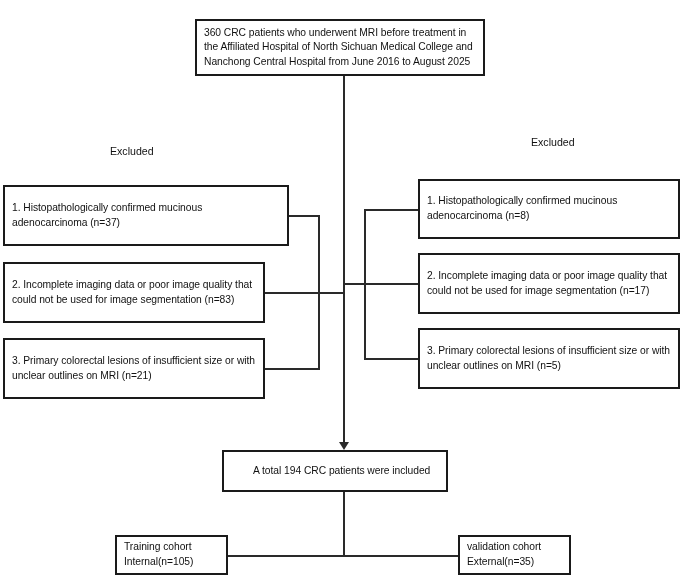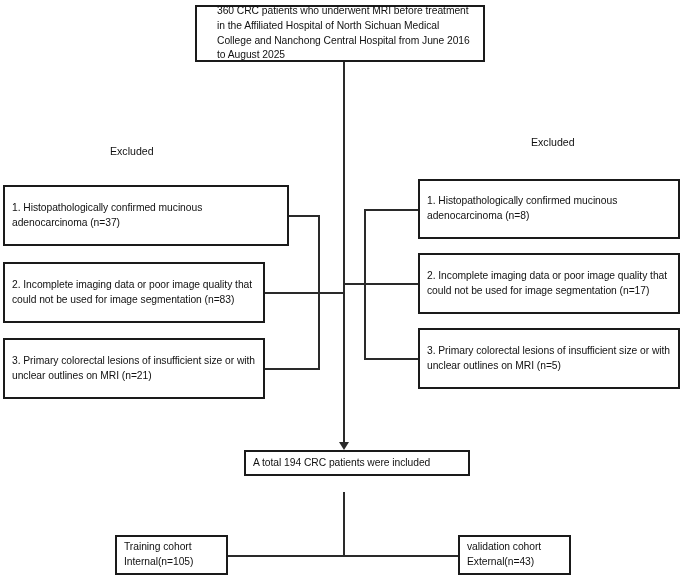--- a/index.html
+++ b/index.html
@@ -65,21 +65,21 @@
     border-right: 5px solid transparent;
     border-top: 8px solid #2a2a2a;
     z-index: 2;
   }
 </style>
 </head>
 <body>
 
 <div id="canvas">
 
-  <div class="box" style="left:195px; top:5px; width:290px; height:57px;padding-left:13px;">
+  <div class="box" style="left:195px; top:19px; width:290px; height:57px;">
     <span class="txt">360 CRC patients who underwent MRI before treatment  in the Affiliated Hospital of North Sichuan Medical College and Nanchong Central Hospital from June 2016 to August 2025</span>
   </div>
 
   <div class="vline" style="left:343px; top:62px; height:386px;"></div>
   <div class="arrowhead" style="left:339px; top:442px;"></div>
 
   <div class="label" style="left:110px; top:145px;">Excluded</div>
 
   <div class="box" style="left:3px; top:185px; width:286px; height:61px;">
     <span class="txt">1. Histopathologically confirmed mucinous adenocarcinoma (n=37)</span>
@@ -112,31 +112,31 @@
   <div class="box" style="left:418px; top:328px; width:262px; height:61px;">
     <span class="txt"> 3. Primary colorectal lesions of insufficient size or with unclear outlines on MRI (n=5)</span>
   </div>
 
   <div class="hline" style="left:364px; top:209px; width:55px;"></div>
   <div class="hline" style="left:364px; top:283px; width:55px;"></div>
   <div class="hline" style="left:364px; top:358px; width:55px;"></div>
   <div class="vline" style="left:364px; top:209px; height:151px;"></div>
   <div class="hline" style="left:344px; top:283px; width:21px;"></div>
 
-  <div class="box" style="left:244px; top:450px; width:226px; height:26px;">
+  <div class="box" style="left:222px; top:450px; width:226px; height:42px;padding-left:22px;">
     <span class="txt">A total 194 CRC patients were included</span>
   </div>
 
   <div class="vline" style="left:343px; top:492px; height:64px;"></div>
   <div class="hline" style="left:228px; top:555px; width:116px;"></div>
   <div class="hline" style="left:343px; top:555px; width:116px;"></div>
 
   <div class="box thin" style="left:115px; top:535px; width:113px; height:40px;">
     <span class="txt">Training cohort
 Internal(n=105)</span>
   </div>
 
   <div class="box thin" style="left:458px; top:535px; width:113px; height:40px;">
     <span class="txt">validation cohort
-External(n=43)</span>
+External(n=35)</span>
   </div>
 
 </div>
 
 </body></html>

